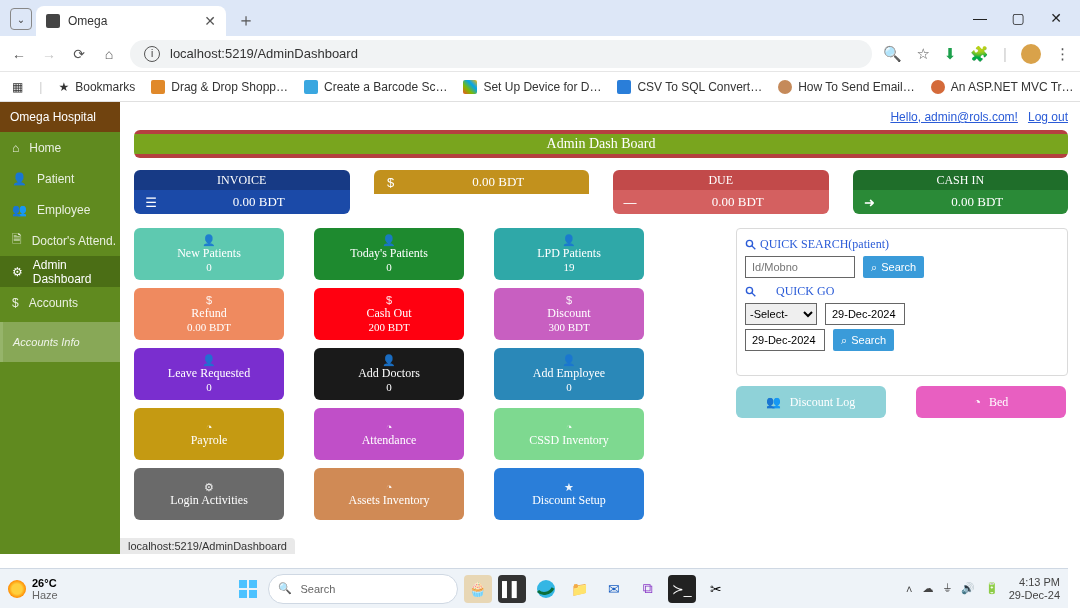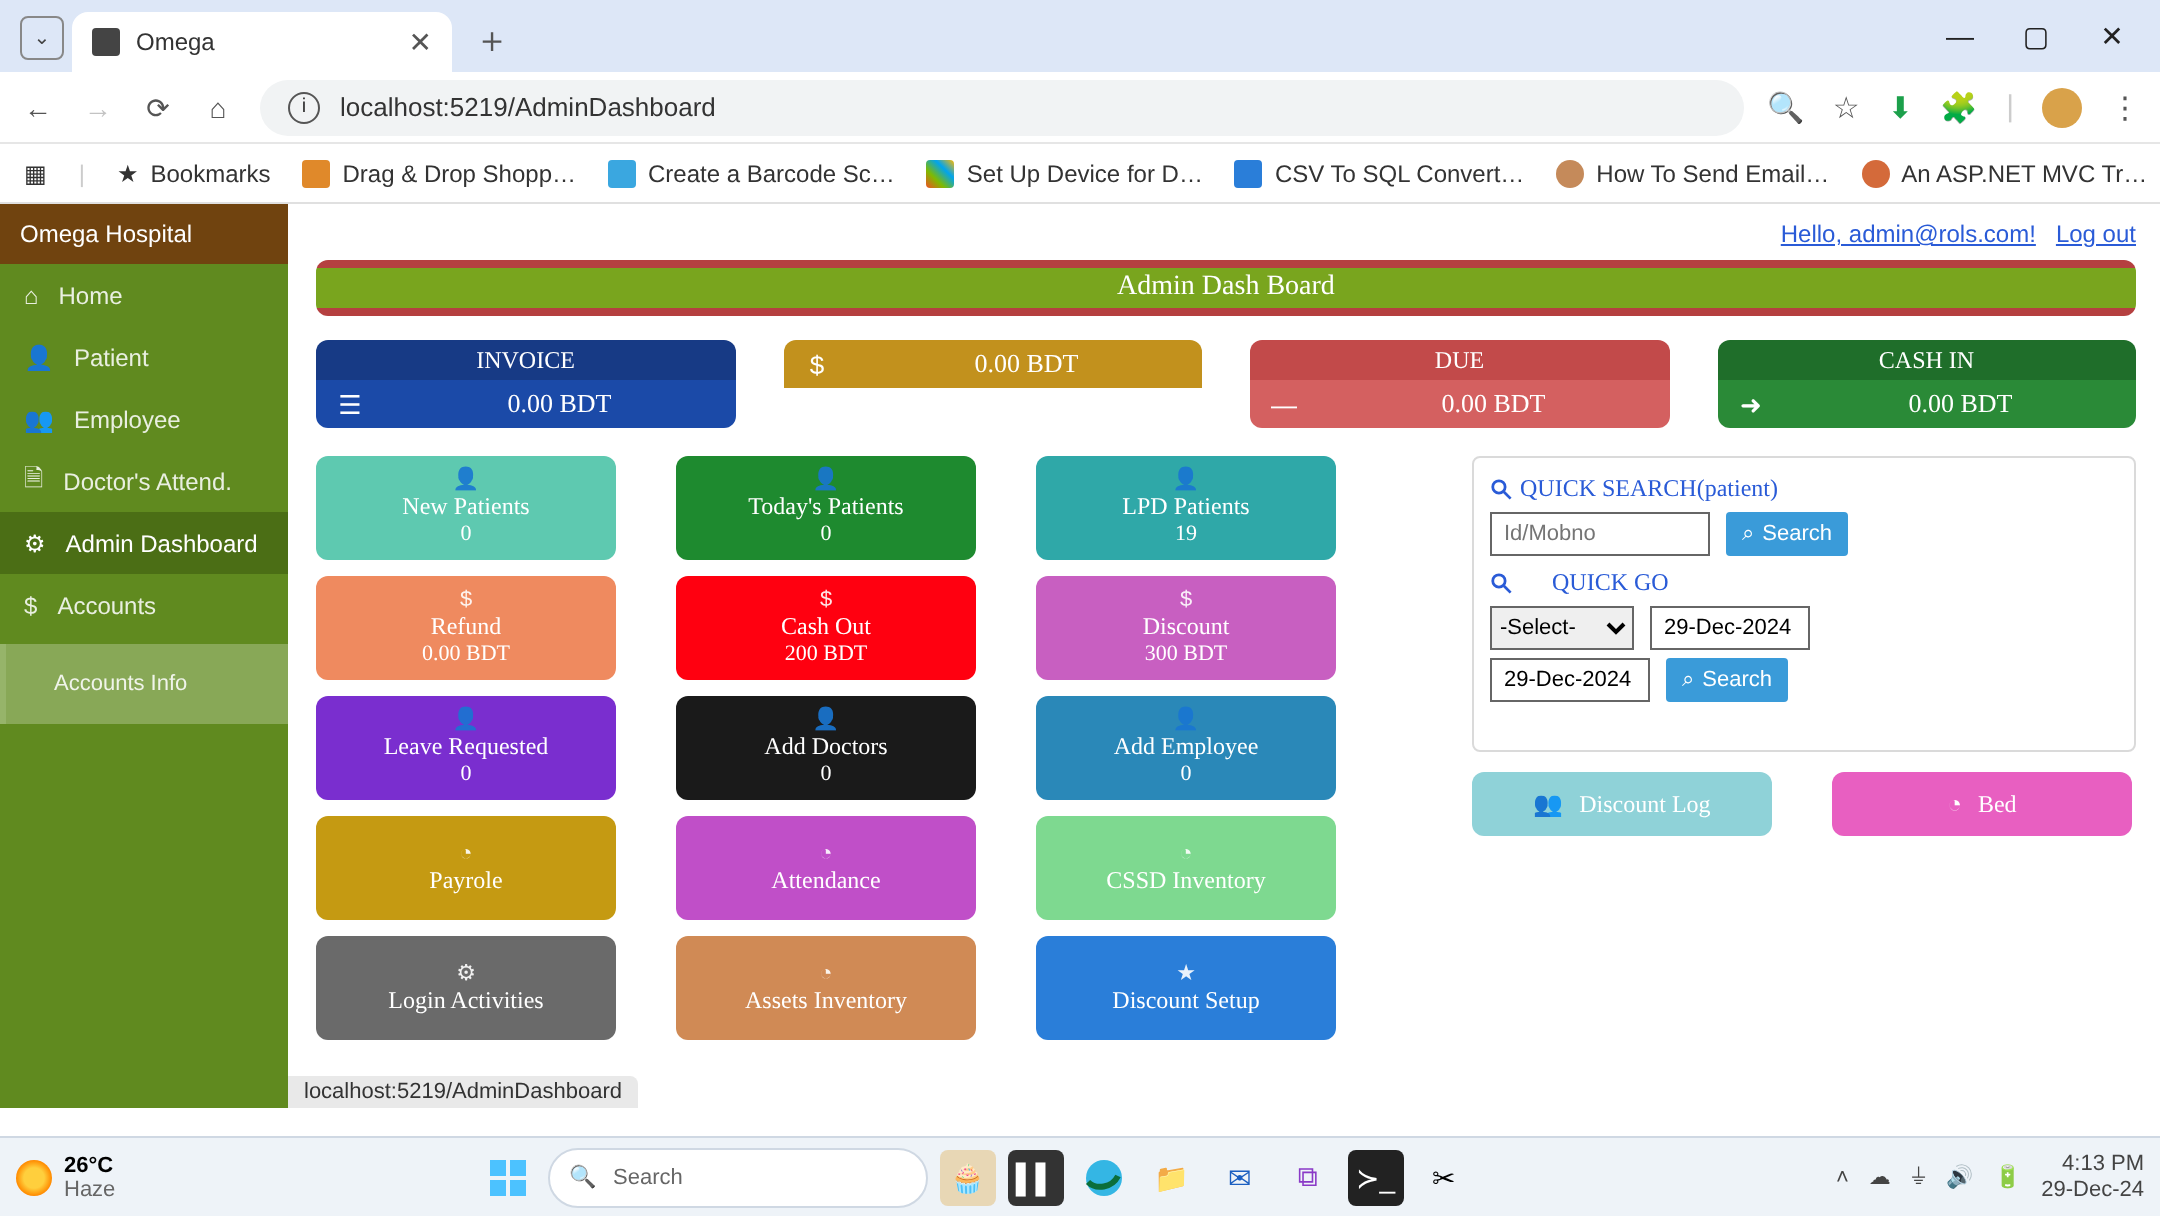--- a/index.html
+++ b/index.html
@@ -16,25 +16,25 @@
   .addrbar { height:36px; background:#fff; display:flex; align-items:center; gap:12px; padding:0 10px; border-bottom:1px solid #e6e6e6;}
   .ic { width:18px; height:18px; display:inline-flex; align-items:center; justify-content:center; color:#555; font-size:14px; }
   .omni { flex:1; height:28px; background:#f1f3f4; border-radius:14px; display:flex; align-items:center; padding:0 14px; gap:10px; color:#333; font-size:13px;}
   .omni .info{ width:16px; height:16px; border:1px solid #555; border-radius:50%; display:flex; align-items:center; justify-content:center; font-size:10px;}
   .rightic { display:flex; align-items:center; gap:14px; color:#555; font-size:15px;}
   .bookbar { height:30px; background:#fff; display:flex; align-items:center; gap:16px; padding:0 12px; border-bottom:1px solid #e0e0e0; font-size:12px; color:#333; white-space:nowrap;}
   .bookbar .bk { display:flex; align-items:center; gap:6px; }
   .bk-icon{ width:14px; height:14px; border-radius:2px; }
   
   .page { display:flex; height:452px; background:#fff;}
-  .sidebar { width:144px; background:#608a1f; color:#fff; font-size:12px; }
+  .sidebar { width:120px; background:#608a1f; color:#fff; font-size:12px; }
   .brand { background:#70430f; height:30px; display:flex; align-items:center; padding-left:10px; font-size:12px;}
   .navitem { height:31px; display:flex; align-items:center; gap:10px; padding-left:12px; cursor:pointer; color:#e9efe0;}
   .navitem.active { background:#4b6e15; color:#fff; }
-  .navblock { height:40px; background:#88a857; display:flex; align-items:center; padding-left:24px; margin-top:4px; font-size:11px; color:#f0f4ea; border-left:3px solid #96b46a;}
+  .navblock { height:40px; background:#88a857; display:flex; align-items:center; padding-left:10px; margin-top:4px; font-size:11px; color:#f0f4ea; border-left:3px solid #96b46a;font-style:italic;}
   .main { flex:1; padding:8px 12px 0 14px; position:relative; overflow:hidden;}
   .toplinks { text-align:right; font-size:12px; margin-bottom:6px; }
   .toplinks a{ color:#2a5bd7; text-decoration:underline;}
   .dashhdr { height:28px; border-radius:6px; background: linear-gradient(#b54040 0%, #b54040 15%, #79a51e 15%, #79a51e 85%, #b54040 85%); color:#fff; display:flex; align-items:center; justify-content:center; font-family:Georgia,serif; font-size:14px; margin-bottom:12px;}
   .row4 { display:flex; gap:24px; margin-bottom:14px;}
   .kpi { flex:1; border-radius:6px; overflow:hidden; color:#fff; font-family:Georgia,serif; font-size:13px;}
   .kpi .hd{ height:20px; display:flex; align-items:center; justify-content:center; font-size:12px;}
   .kpi .bd{ height:24px; display:flex; align-items:center; }
   .kpi .bd .kic{ width:34px; text-align:center; font-size:13px;}
   .kpi .bd .kval{ flex:1; text-align:center;}
@@ -52,21 +52,21 @@
   .rplabel{ color:#2a5bd7; font-family:Georgia,serif; }
   .rp-row{ display:flex; align-items:center; gap:8px; margin-top:4px;}
   .rp-input{ height:22px; border:1px solid #666; padding:0 6px; font-size:11px; }
   .rp-btn{ background:#3a9bd9; color:#fff; border:none; height:22px; padding:0 8px; font-size:11px; border-radius:2px; display:flex; align-items:center; gap:4px;}
   .rp-select{ height:22px; border:1px solid #666; font-size:11px;}
   .subtiles{ display:flex; gap:30px; margin-top:10px; padding-left:0;}
   .wtile{ width:150px; height:32px; border-radius:6px; color:#fff; display:flex; align-items:center; justify-content:center; gap:8px; font-family:Georgia,serif; font-size:12px;}
   
   .statusurl{ position:absolute; left:0; bottom:0; background:#e9e9e9; padding:2px 8px; font-size:11px; color:#333; border-top-right-radius:4px;}
   
-  .taskbar{ position:absolute; left:0; right:0; bottom:0; height:40px; background:#eef3f8; border-top:1px solid #cfd8e3; display:flex; align-items:center; padding:16px 8px; gap:6px; font-size:11px;}
+  .taskbar{ position:absolute; left:0; right:12px; bottom:0; height:40px; background:#eef3f8; border-top:1px solid #cfd8e3; display:flex; align-items:center; padding:16px 8px; gap:6px; font-size:11px;}
   .weather{ display:flex; align-items:center; gap:6px; }
   .weather .sun{ width:18px;height:18px;border-radius:50%;background:radial-gradient(circle,#ffcf3d 40%,#ff8a00 70%);}
   .taskcenter{ flex:1; display:flex; align-items:center; justify-content:center; gap:6px;}
   .winbtn{ width:28px;height:28px; display:flex;align-items:center;justify-content:center;}
   .winlogo{ width:18px;height:18px; display:grid; grid-template-columns:1fr 1fr; grid-template-rows:1fr 1fr; gap:2px;}
   .winlogo span:nth-child(1){background:#4cc2ff;} .winlogo span:nth-child(2){background:#4cc2ff;} .winlogo span:nth-child(3){background:#4cc2ff;} .winlogo span:nth-child(4){background:#4cc2ff;}
   .searchpill{ width:190px; height:30px; background:#fff; border:1px solid #cfd8e3; border-radius:15px; display:flex; align-items:center; padding:0 10px; gap:8px; color:#666;}
   .tb-ic{ width:28px; height:28px; border-radius:4px; display:flex; align-items:center; justify-content:center; font-size:14px;}
   .tray{ margin-left:auto; display:flex; align-items:center; gap:10px; color:#444;}
   .clock2{ text-align:right; line-height:1.1; font-size:11px;}

